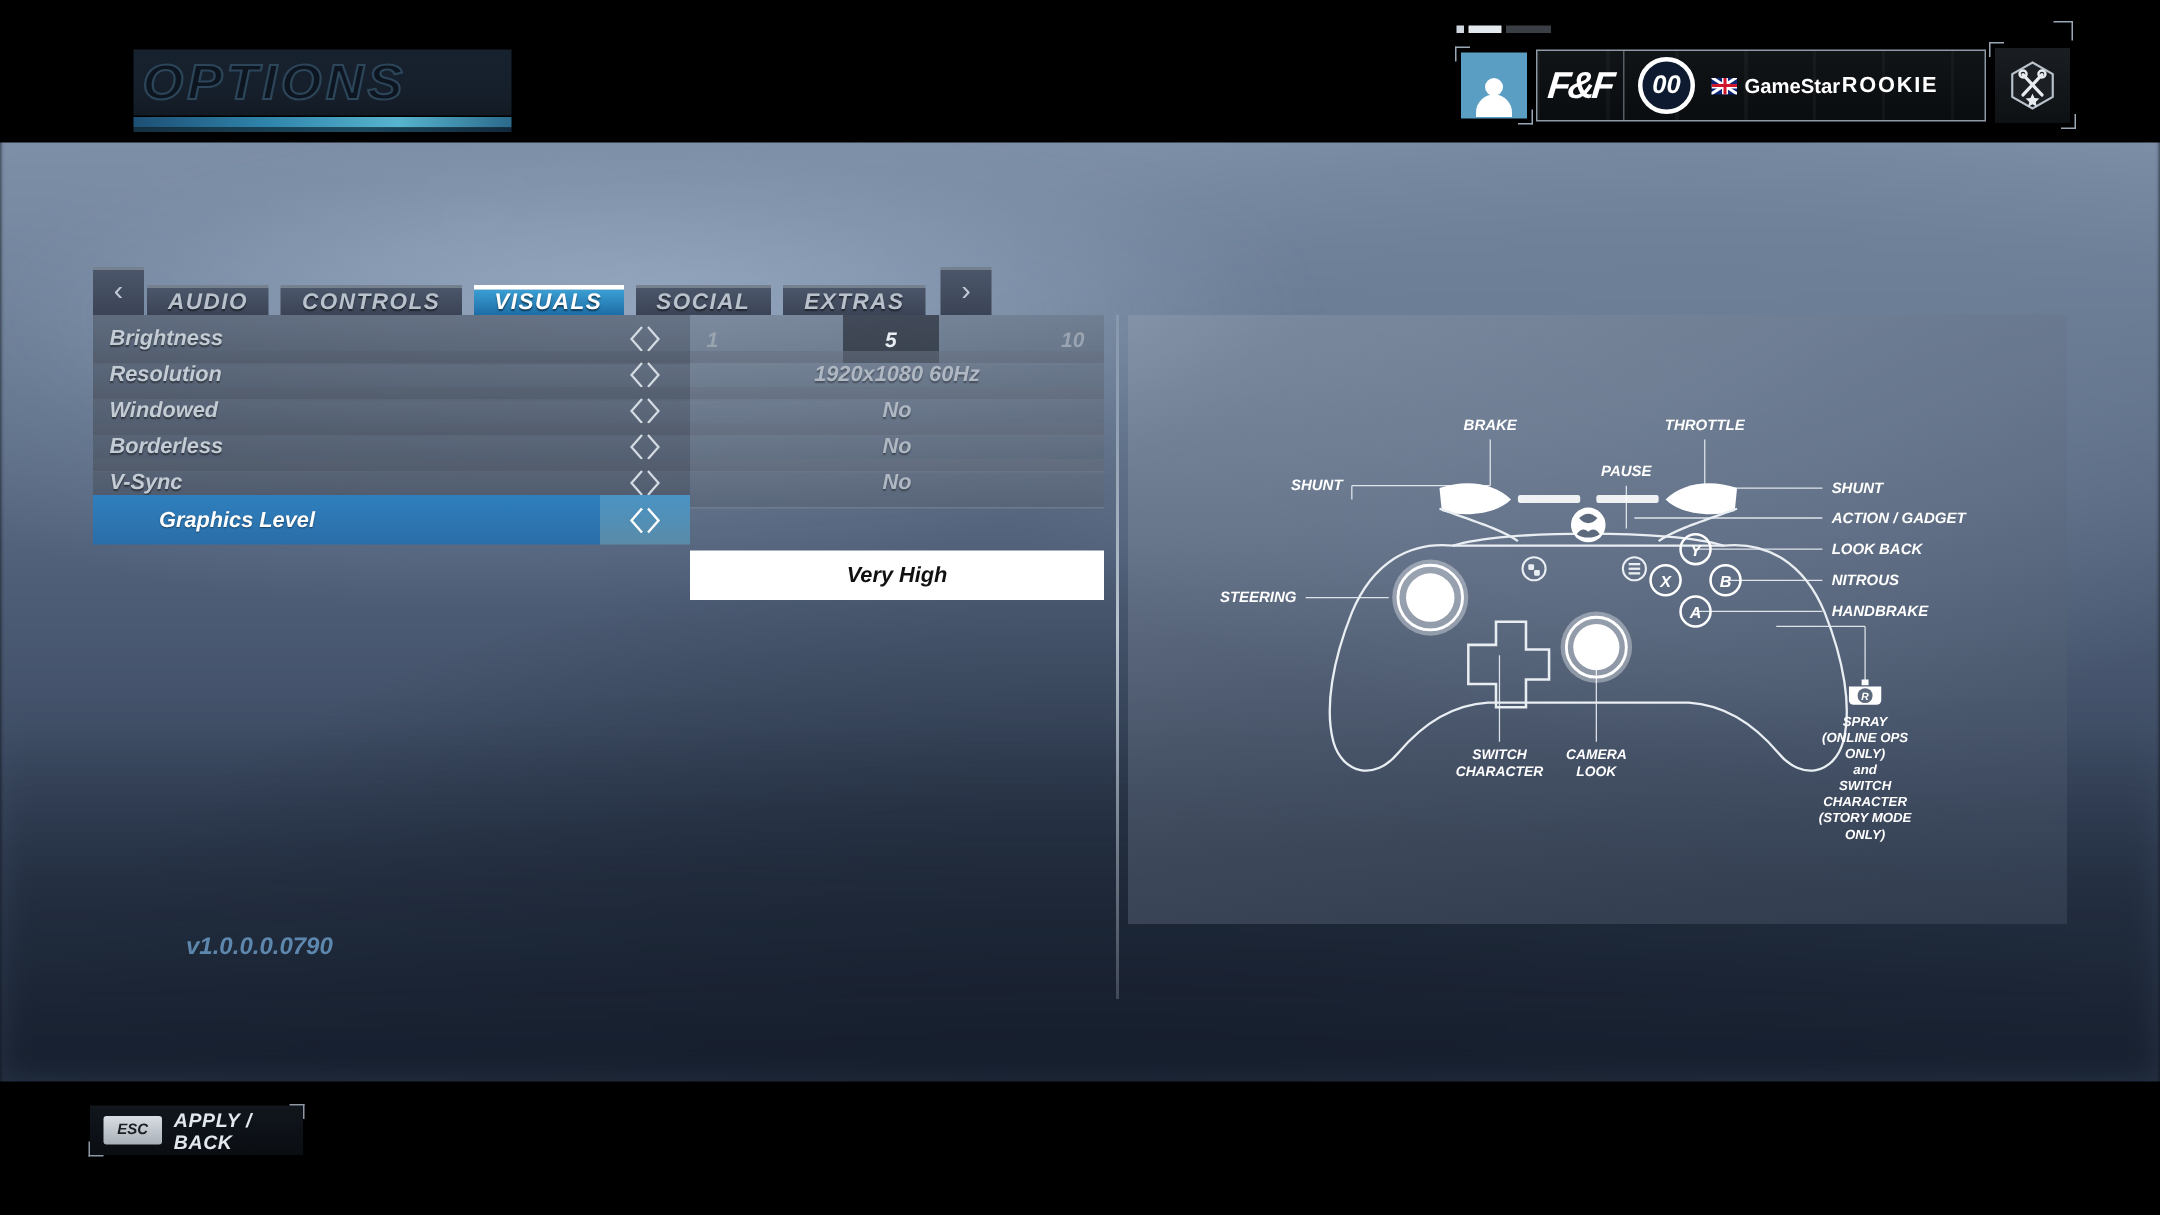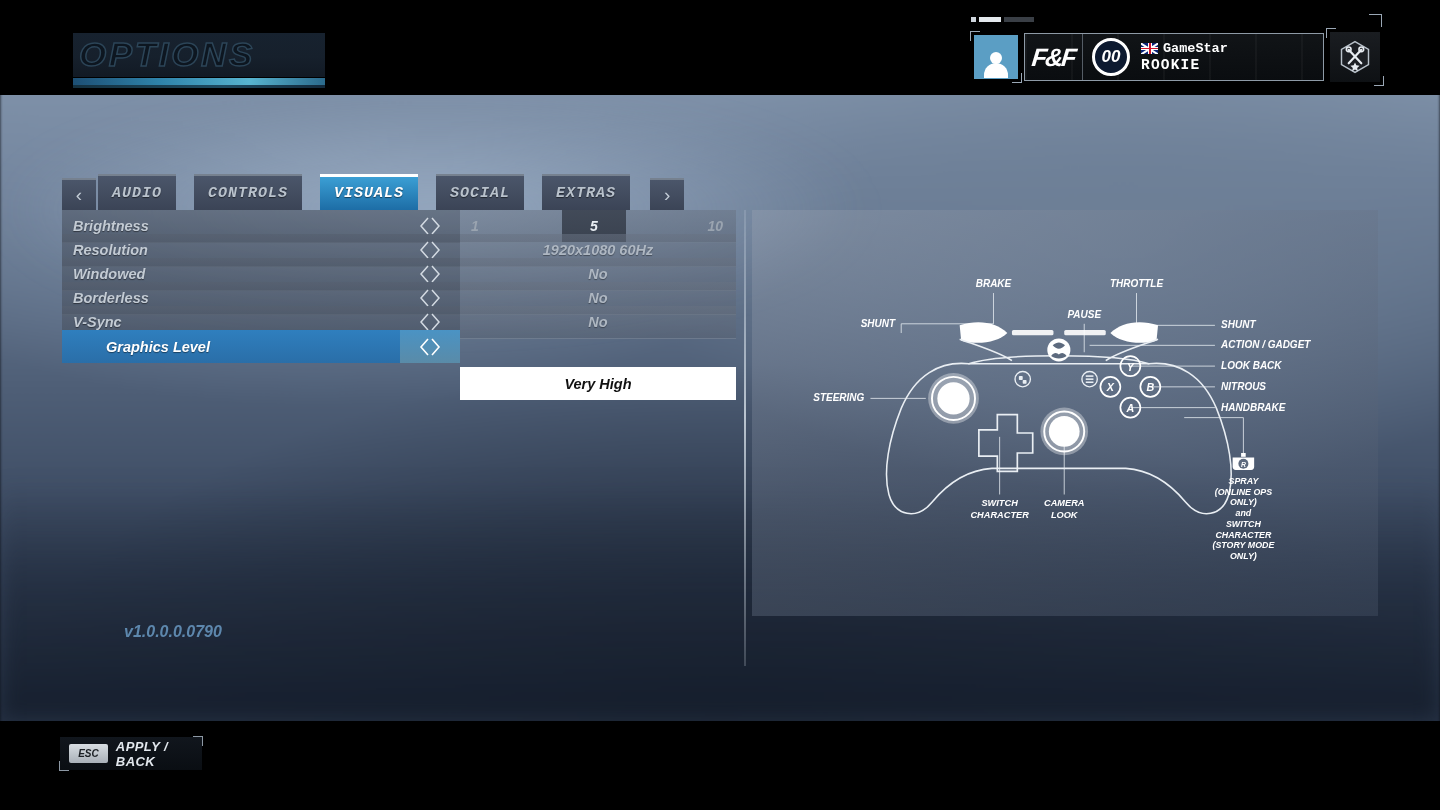--- a/index.html
+++ b/index.html
@@ -30,21 +30,21 @@
     background:linear-gradient(180deg, rgba(28,38,54,0) 0%, rgba(24,33,48,.55) 45%, rgba(18,26,40,.8) 100%);
     filter:blur(10px);
   }
 
   
   .bar { position:absolute; left:0; right:0; background:#000; z-index:5; }
   #bar-top { top:0; height:95px; }
   #bar-bottom { bottom:0; height:89px; }
 
   
-  #title-wrap { position:absolute; left:60px; top:33px; z-index:6;padding-left:13px; }
+  #title-wrap { position:absolute; left:76px; top:33px; z-index:6;padding-left:13px; }
   #title-plate {
     width:252px; height:44px;
     background:linear-gradient(180deg,#17222f 0%,#16202c 55%,#121a24 100%);
     display:flex; align-items:center; padding-left:6px;
   }
   #title-text {
     font-size:33px; font-weight:bold; font-style:italic;
     letter-spacing:2.5px;
     color:#0d1620;
     -webkit-text-stroke:1.4px #2c4558;
@@ -99,21 +99,21 @@
     border-right:1px solid #555d66; flex:0 0 58px;
   }
   #ff-logo { font-size:25px; font-weight:bold; font-style:italic; color:#fff; letter-spacing:-2px; transform:skewX(-6deg); }
   #card-lvl { flex:0 0 56px; display:flex; align-items:center; justify-content:center; }
   #lvl-circle {
     width:38px; height:38px; border-radius:50%;
     background:#0d1a30; border:3px solid #fff;
     display:flex; align-items:center; justify-content:center;
     color:#fff; font-size:17px; font-weight:bold; font-style:italic;
   }
-  #card-name { display:flex; flex-direction:column; justify-content:center; gap:1px; padding-left:2px;font-family:Liberation Mono, monospace; }
+  #card-name { display:flex; flex-direction:row; justify-content:center; gap:1px; padding-left:2px; }
   #name-row { display:flex; align-items:center; gap:5px; }
   #flag {
     width:17px; height:11px; position:relative; background:#0a2478; overflow:hidden; flex:0 0 17px;
   }
   #flag .d1,#flag .d2 { position:absolute; left:-3px; top:4.5px; width:23px; height:2px; background:#fff; }
   #flag .d1 { transform:rotate(33deg); } #flag .d2 { transform:rotate(-33deg); }
   #flag .vb { position:absolute; left:6.5px; top:0; width:4px; height:11px; background:#fff; }
   #flag .hb { position:absolute; left:0; top:4px; width:17px; height:3px; background:#fff; }
   #flag .vr { position:absolute; left:7.5px; top:0; width:2px; height:11px; background:#cf142b; }
   #flag .hr { position:absolute; left:0; top:4.8px; width:17px; height:1.6px; background:#cf142b; }
@@ -126,29 +126,28 @@
     display:flex; align-items:center; justify-content:center;
   }
   #hexicon { width:36px; height:36px; }
 
   
   #content { position:absolute; left:0; top:95px; right:0; bottom:89px; z-index:4; }
 
   
   #tabs { position:absolute; left:62px; top:83px; display:flex; align-items:flex-end; height:32px; }
   .tab {
-    height:36px; padding:0 14px;
+    height:20px; padding:0 14px;
     display:flex; align-items:center; justify-content:center;
     font-size:15px; font-weight:bold; font-style:italic; letter-spacing:1px;
     color:#b9c2cc;
     background:linear-gradient(180deg,#4b566a 0%,#3b4456 100%);
     border-top:2px solid #76818f;
-    margin-right:18px;
+    margin-right:8px;
     text-shadow:0 1px 1px rgba(0,0,0,.5);
-    font-family:Liberation Mono, monospace;
   }
   .tab.active {
     color:#fff;
     background:linear-gradient(180deg,#3b9fd4 0%,#1d6da6 100%);
     border-top:3px solid #ffffff;
   }
   .tab-arrow {
     width:34px; height:32px; display:flex; align-items:center; justify-content:center;
     background:linear-gradient(180deg,#4b566a 0%,#3b4456 100%);
     border-top:2px solid #76818f;

